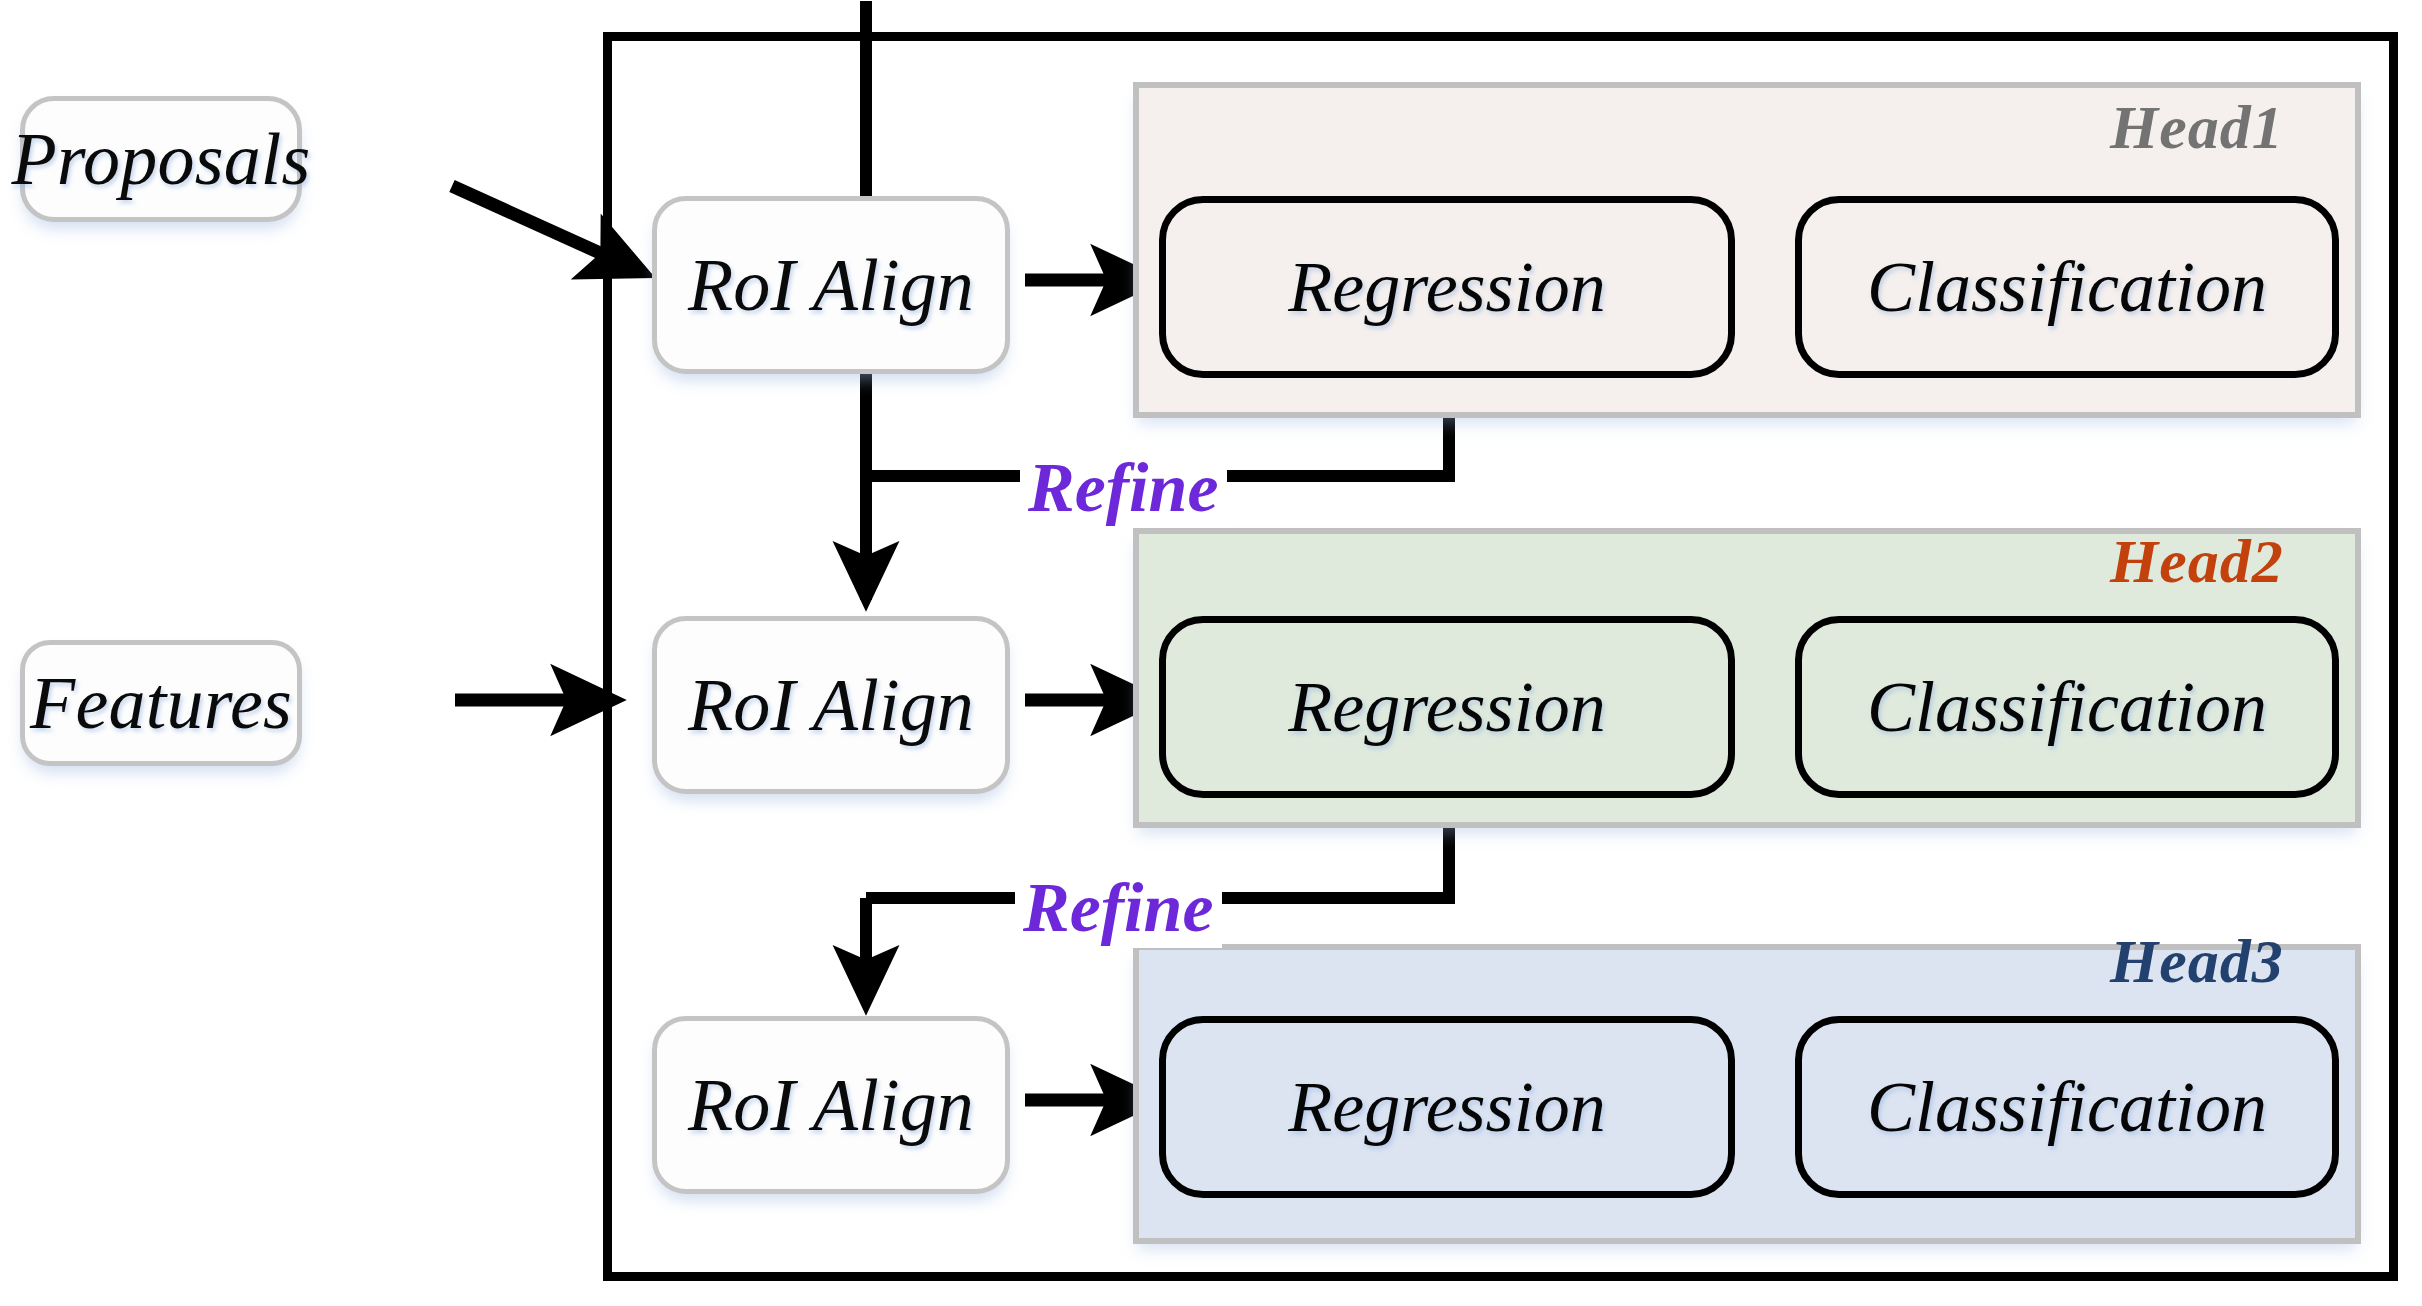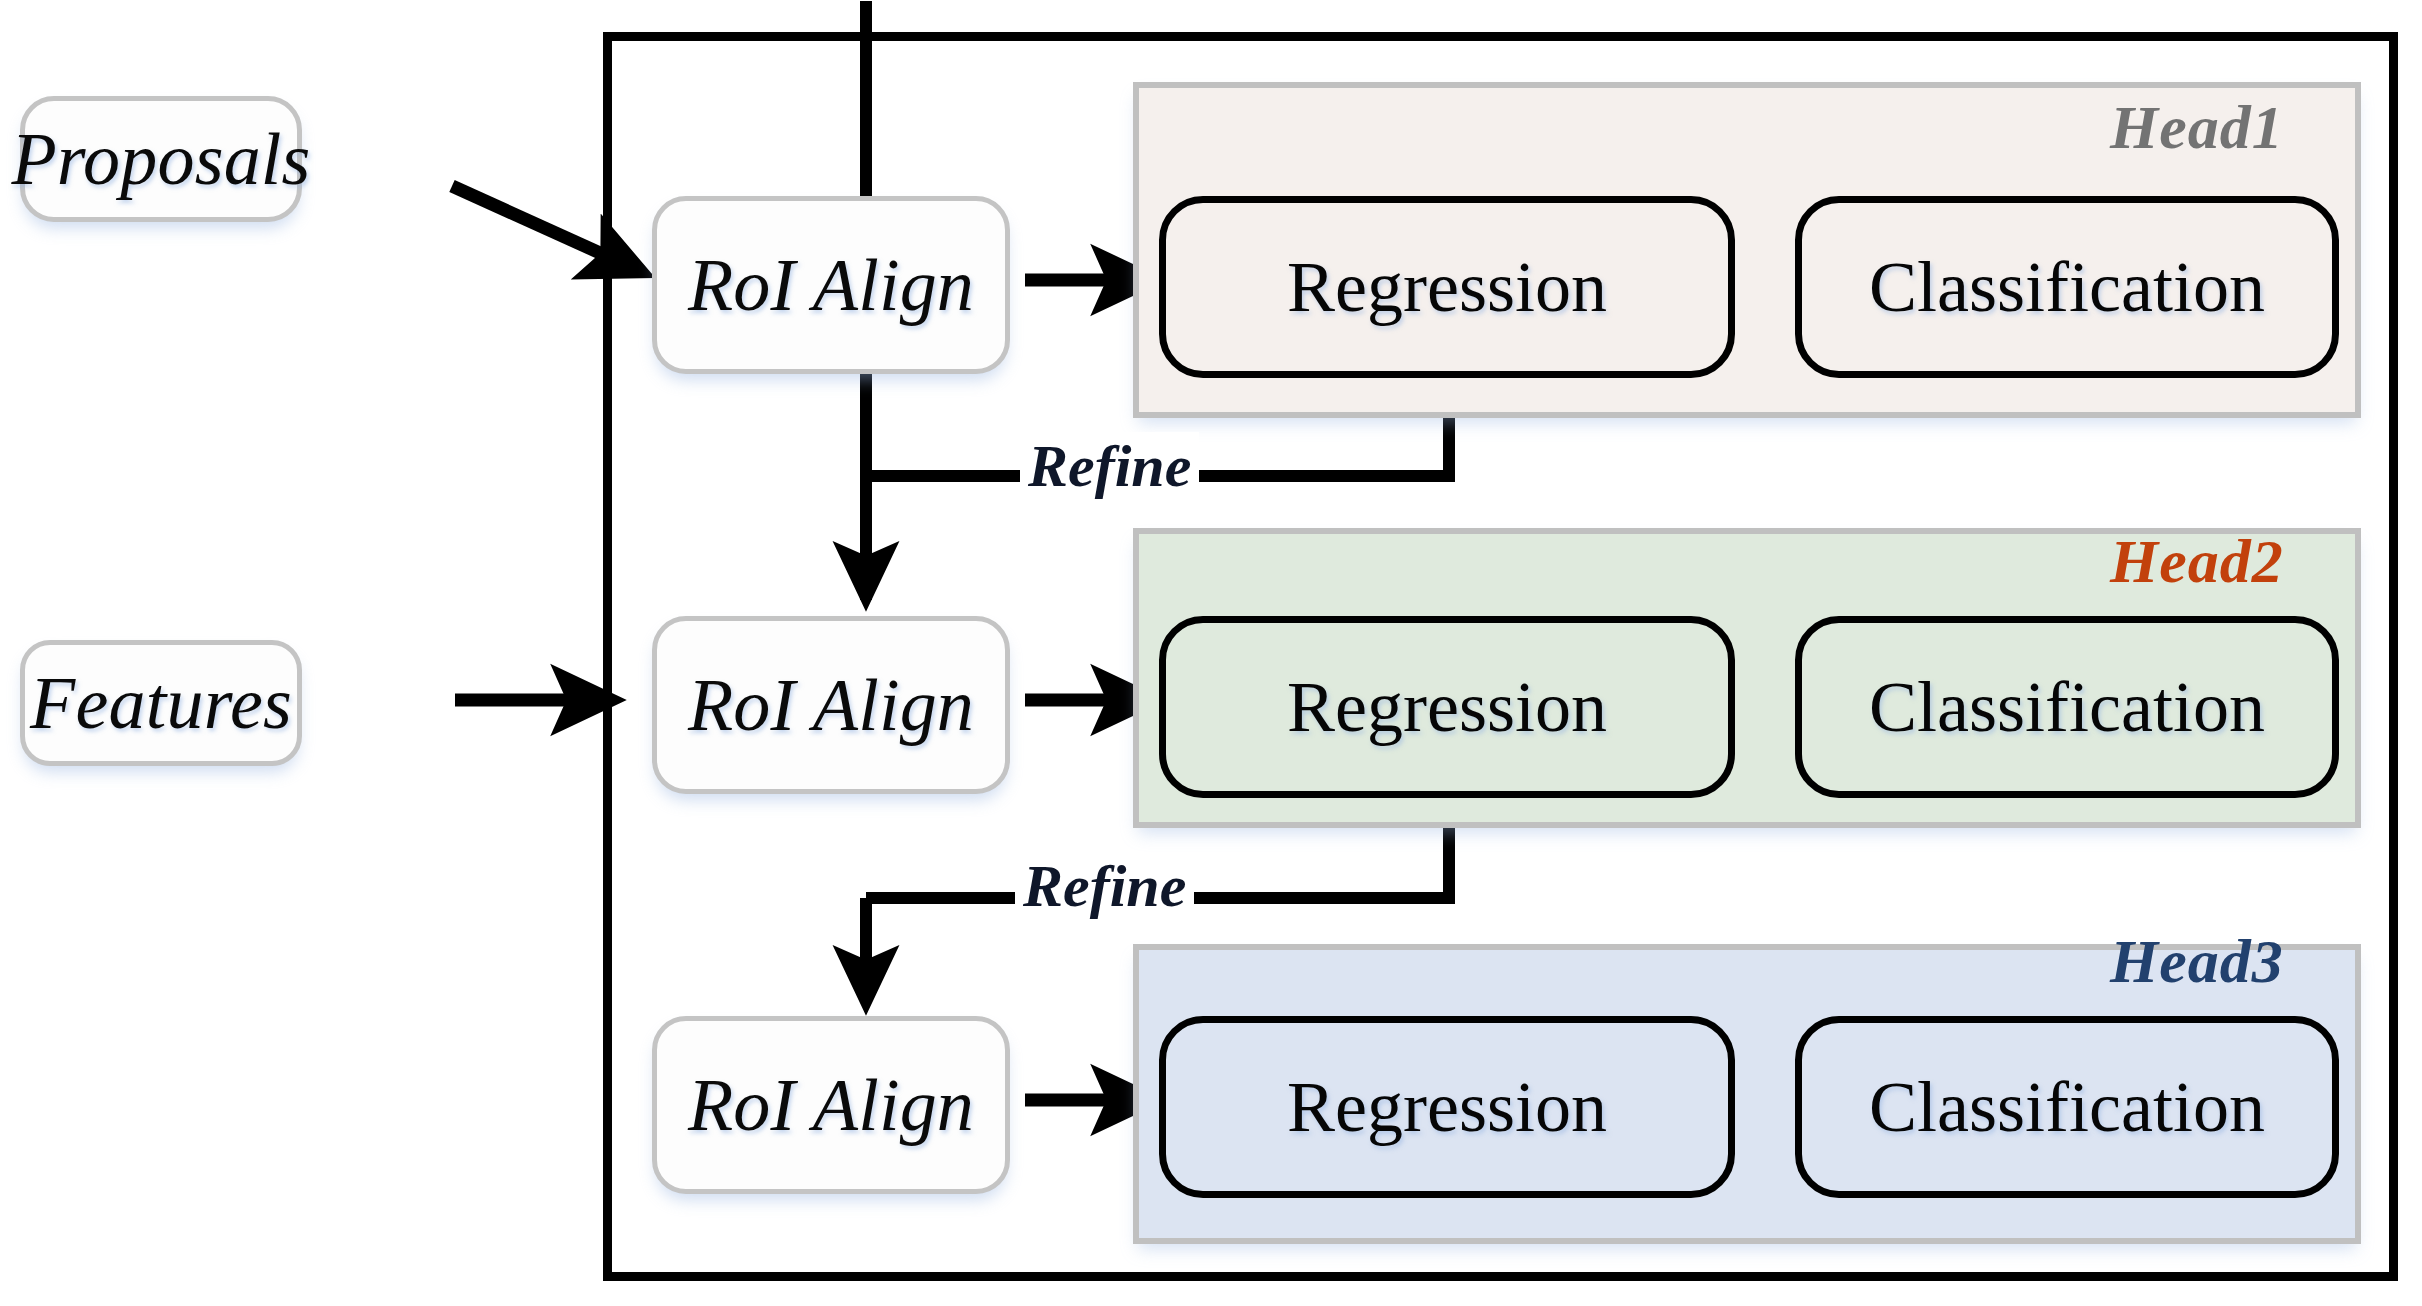--- a/index.html
+++ b/index.html
@@ -18,27 +18,27 @@
 
   
   .headpanel{position:absolute;border:6px solid #c0c0c0;
              box-shadow:0 10px 16px -5px rgba(150,180,225,.40);}
   .headtitle{position:absolute;font-style:italic;font-weight:700;
              font-size:62px;letter-spacing:1px;white-space:nowrap;}
 
   
   .innerbox{position:absolute;border:7px solid #000;border-radius:44px;
             display:flex;align-items:center;justify-content:center;
-            background:transparent;}
+            background:transparent;font-style:italic;}
   .innerbox span{font-size:72px;color:#060606;
                  text-shadow:2px 3px 4px rgba(150,180,225,.55);}
 
-  .refine{position:absolute;color:#0f172a;font-style:italic;font-weight:700;
-          font-size:60px;white-space:nowrap;letter-spacing:0px;
-          background:#fff;padding:0 8px;}
+  .refine{position:absolute;color:#6d28d9;font-style:italic;font-weight:700;
+          font-size:70px;white-space:nowrap;letter-spacing:0px;
+          background:#fff;padding:0 8px;margin-top:16px;}
 </style>
 </head>
 <body>
 
 <div id="stage">
 
   <svg id="canvas" viewBox="0 0 2422 1306" xmlns="http://www.w3.org/2000/svg">
     <defs>
       <marker id="ah" viewBox="0 0 12 12" refX="9.2" refY="6" markerWidth="6.2" markerHeight="6.2" orient="auto-start-reverse">
         <path d="M 0 0.6 L 11.4 6 L 0 11.4 L 2.4 6 Z" fill="#000"></path>

